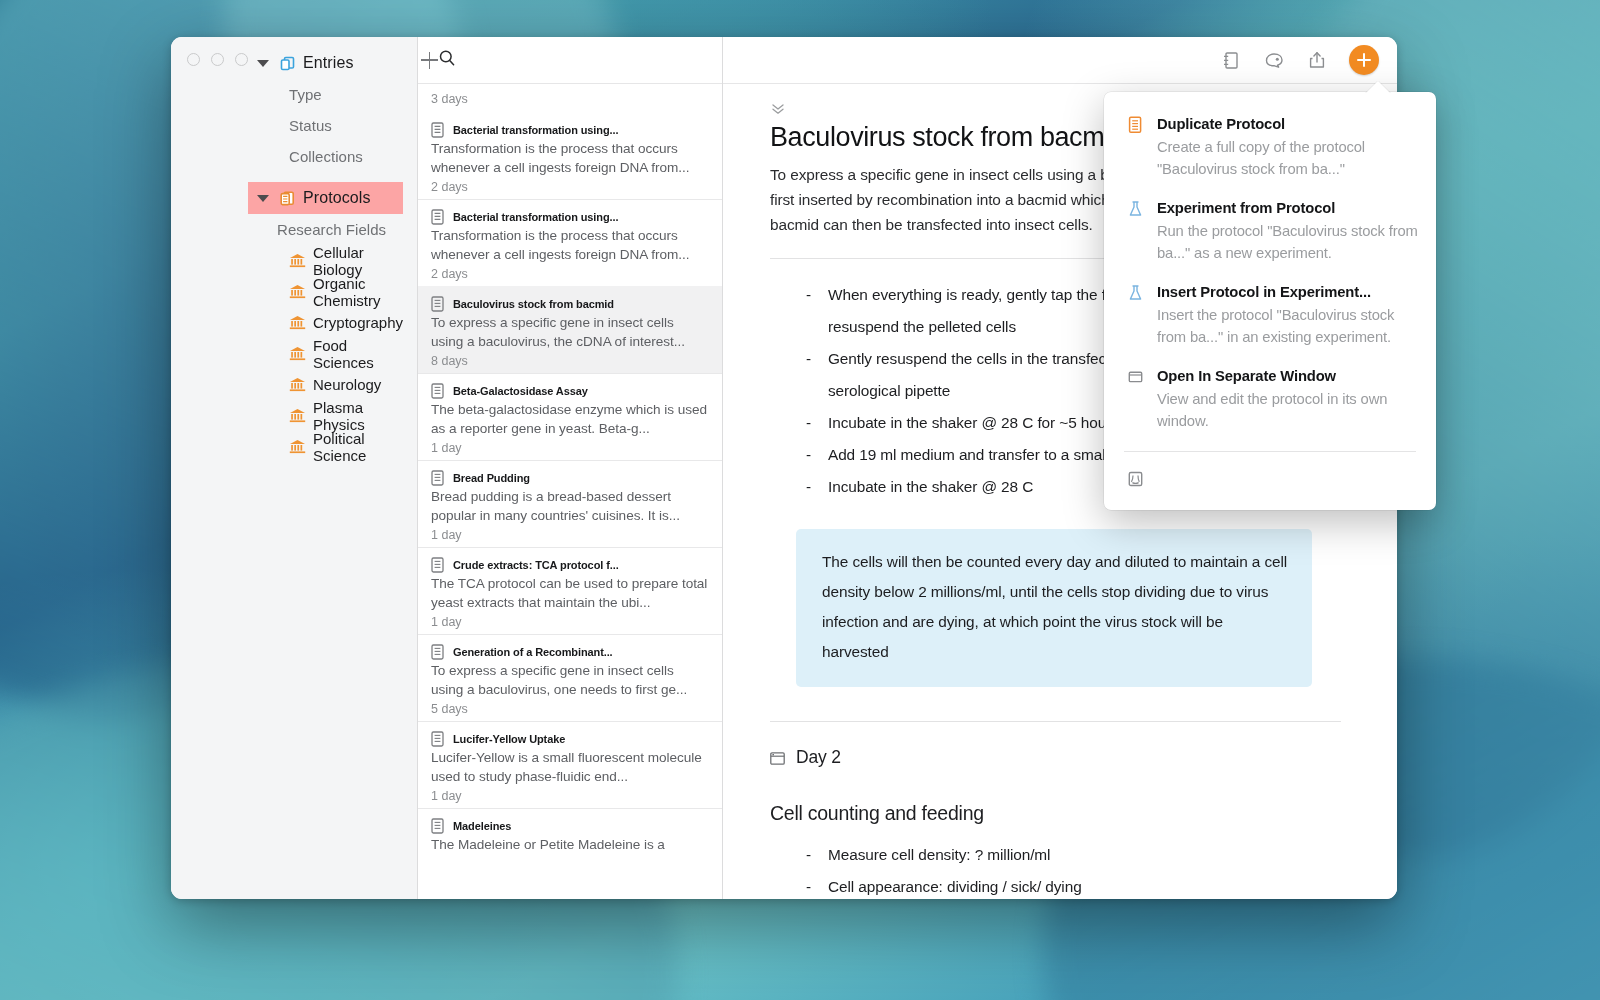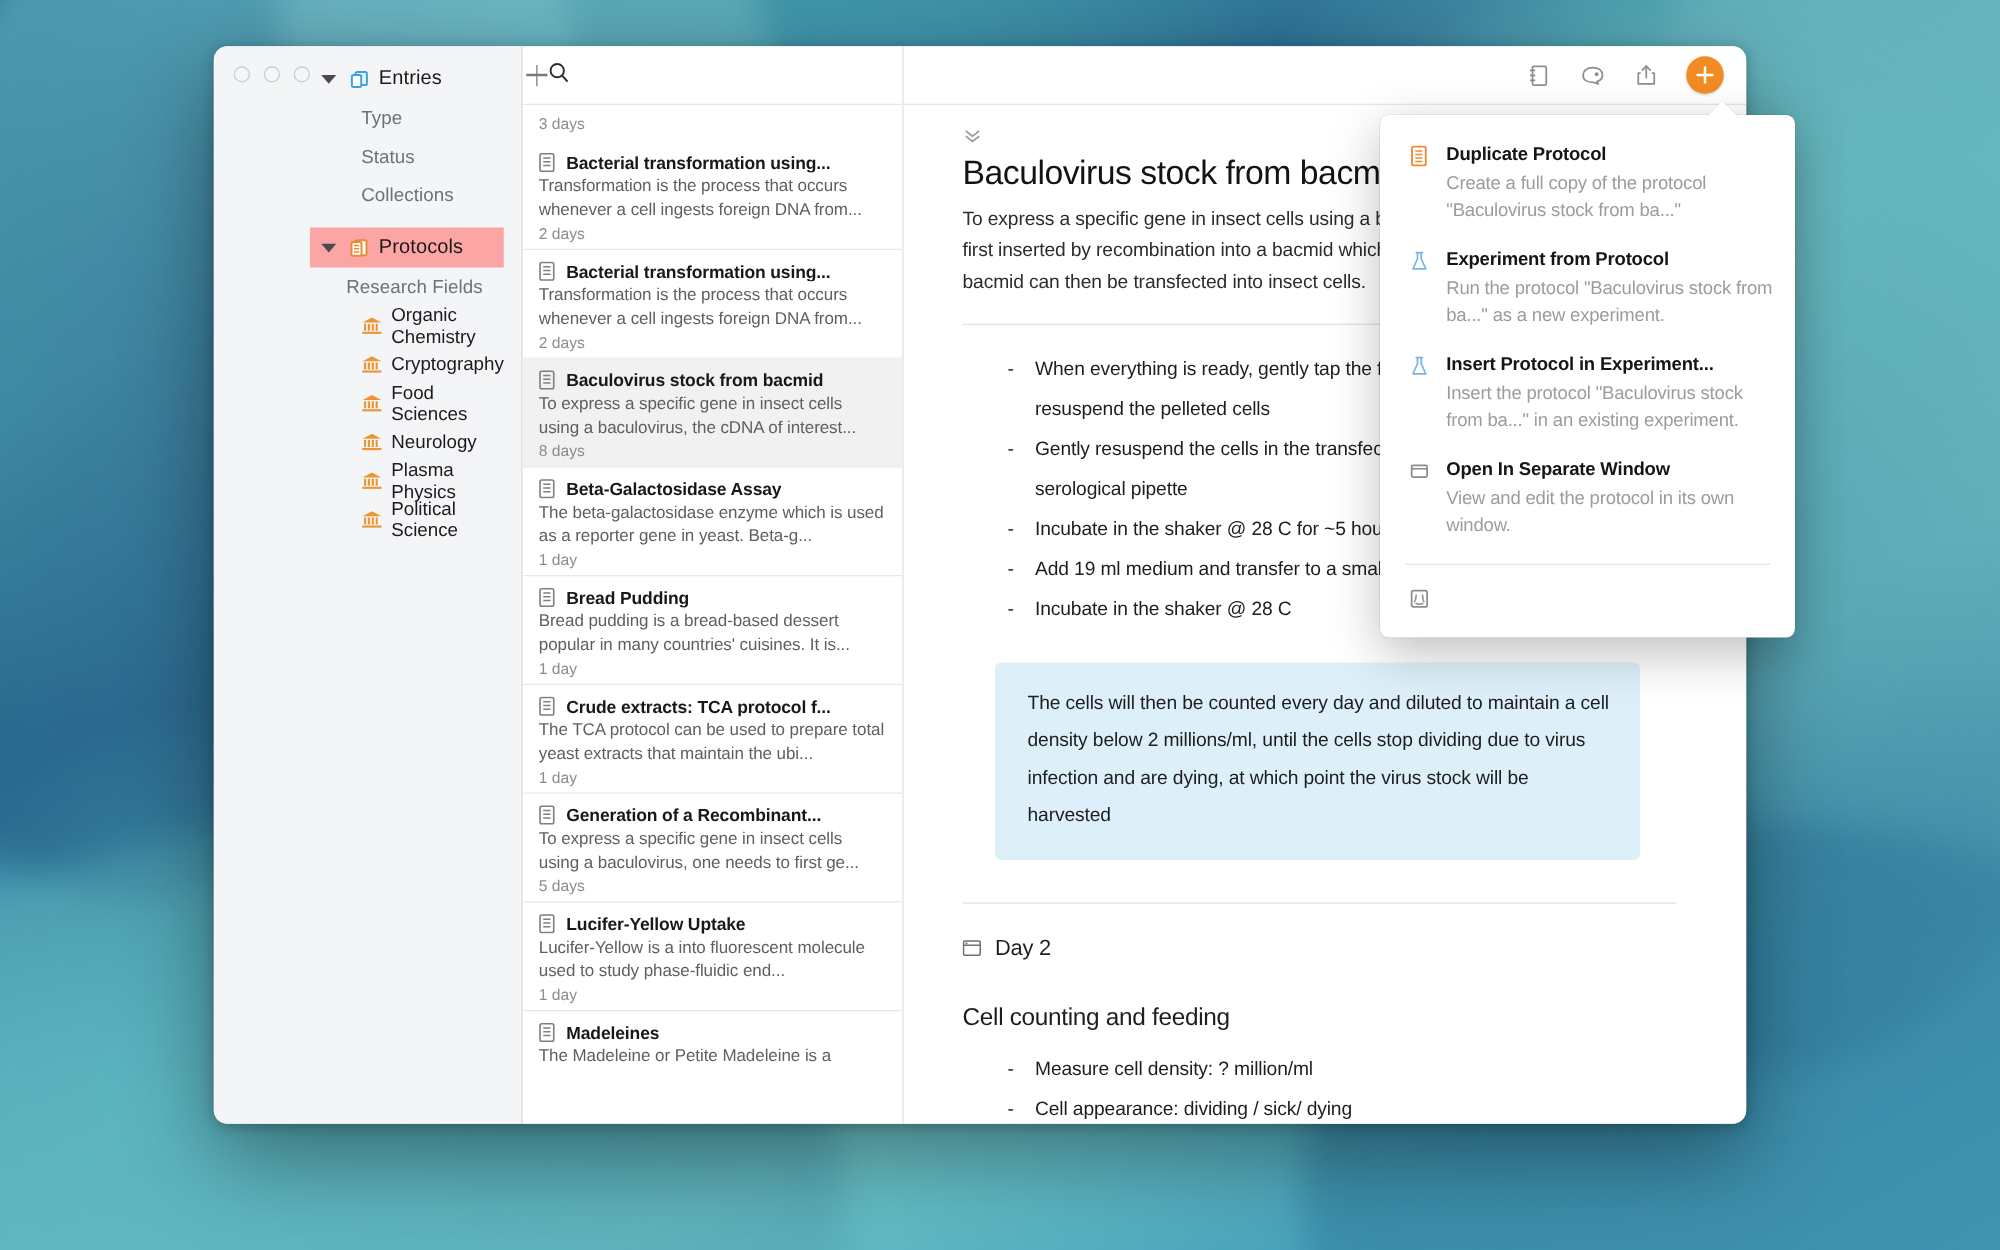--- a/index.html
+++ b/index.html
@@ -84,21 +84,21 @@
   .searchbar { height: 47px; display:flex; align-items:center; padding-left: 20px; border-bottom: 1px solid #e6e6e7; }
   .list-body { flex:1 1 auto; overflow:hidden; }
   .topdate { font-size: 12.5px; color:#8b8d90; padding: 8px 0 7px 13px; }
   .entry {
     padding: 6px 13px 5px 13px; border-top: 1px solid #e8e8e9;
   }
   .entry.sel { background: #f1f1f2; border-top-color: transparent; }
   .entry-head { display:flex; align-items:center; gap:9px; padding: 3px 0 2px; }
   .doc-ico { width:13px; height:16px; flex:0 0 13px; }
   .entry-title {
-    font-size: 14px; font-weight: bold; color:#17181a; white-space:nowrap;
+    font-size: 11px; font-weight: bold; color:#17181a; white-space:nowrap;
     overflow:hidden; text-overflow:ellipsis; letter-spacing:-.1px;
   }
   .entry-snip {
     font-size: 13.6px; line-height: 18.5px; color:#5d5f63;
     display:-webkit-box; -webkit-line-clamp:2; -webkit-box-orient:vertical; overflow:hidden;
     letter-spacing:-.05px;
   }
   .entry-date { font-size: 12.5px; color:#8b8d90; padding-top: 3px; }
 
   
@@ -212,20 +212,33 @@
           <span class="bank">
             <svg width="17" height="15" viewBox="0 0 17 15">
                 <path d="M8.5 1 L16 5 H1 Z" fill="#ef9433"></path>
                 <rect x="2.2" y="6" width="1.7" height="5.6" fill="#ef9433"></rect>
                 <rect x="5.3" y="6" width="1.7" height="5.6" fill="#ef9433"></rect>
                 <rect x="8.4" y="6" width="1.7" height="5.6" fill="#ef9433"></rect>
                 <rect x="11.5" y="6" width="1.7" height="5.6" fill="#ef9433"></rect>
                 <rect x="0.8" y="12.4" width="15.4" height="1.7" fill="#ef9433"></rect>
               </svg>
           </span>
+          <span>Cellular Biology</span>
+        </div>
+        <div class="side-sub">
+          <span class="bank">
+            <svg width="17" height="15" viewBox="0 0 17 15">
+                <path d="M8.5 1 L16 5 H1 Z" fill="#ef9433"></path>
+                <rect x="2.2" y="6" width="1.7" height="5.6" fill="#ef9433"></rect>
+                <rect x="5.3" y="6" width="1.7" height="5.6" fill="#ef9433"></rect>
+                <rect x="8.4" y="6" width="1.7" height="5.6" fill="#ef9433"></rect>
+                <rect x="11.5" y="6" width="1.7" height="5.6" fill="#ef9433"></rect>
+                <rect x="0.8" y="12.4" width="15.4" height="1.7" fill="#ef9433"></rect>
+              </svg>
+          </span>
           <span>Organic Chemistry</span>
         </div>
         <div class="side-sub">
           <span class="bank">
             <svg width="17" height="15" viewBox="0 0 17 15">
                 <path d="M8.5 1 L16 5 H1 Z" fill="#ef9433"></path>
                 <rect x="2.2" y="6" width="1.7" height="5.6" fill="#ef9433"></rect>
                 <rect x="5.3" y="6" width="1.7" height="5.6" fill="#ef9433"></rect>
                 <rect x="8.4" y="6" width="1.7" height="5.6" fill="#ef9433"></rect>
                 <rect x="11.5" y="6" width="1.7" height="5.6" fill="#ef9433"></rect>
@@ -424,21 +437,21 @@
             <span class="doc-ico">
               <svg width="13" height="16" viewBox="0 0 13 16">
                   <rect x="1" y="1" width="11" height="14" rx="1.4" fill="none" stroke="#7d7f82" stroke-width="1.3"></rect>
                   <line x1="3.6" y1="4.4" x2="9.4" y2="4.4" stroke="#7d7f82" stroke-width="1.1"></line>
                   <line x1="3.6" y1="7.4" x2="9.4" y2="7.4" stroke="#7d7f82" stroke-width="1.1"></line>
                   <line x1="3.6" y1="10.4" x2="9.4" y2="10.4" stroke="#7d7f82" stroke-width="1.1"></line>
                 </svg>
             </span>
             <span class="entry-title">Lucifer-Yellow Uptake</span>
           </div>
-          <div class="entry-snip">Lucifer-Yellow is a into fluorescent molecule used to study phase-fluidic end...</div>
+          <div class="entry-snip">Lucifer-Yellow is a small fluorescent molecule used to study phase-fluidic end...</div>
           <div class="entry-date">1 day</div>
         </div>
 
         <div class="entry">
           <div class="entry-head">
             <span class="doc-ico">
               <svg width="13" height="16" viewBox="0 0 13 16">
                   <rect x="1" y="1" width="11" height="14" rx="1.4" fill="none" stroke="#7d7f82" stroke-width="1.3"></rect>
                   <line x1="3.6" y1="4.4" x2="9.4" y2="4.4" stroke="#7d7f82" stroke-width="1.1"></line>
                   <line x1="3.6" y1="7.4" x2="9.4" y2="7.4" stroke="#7d7f82" stroke-width="1.1"></line>

